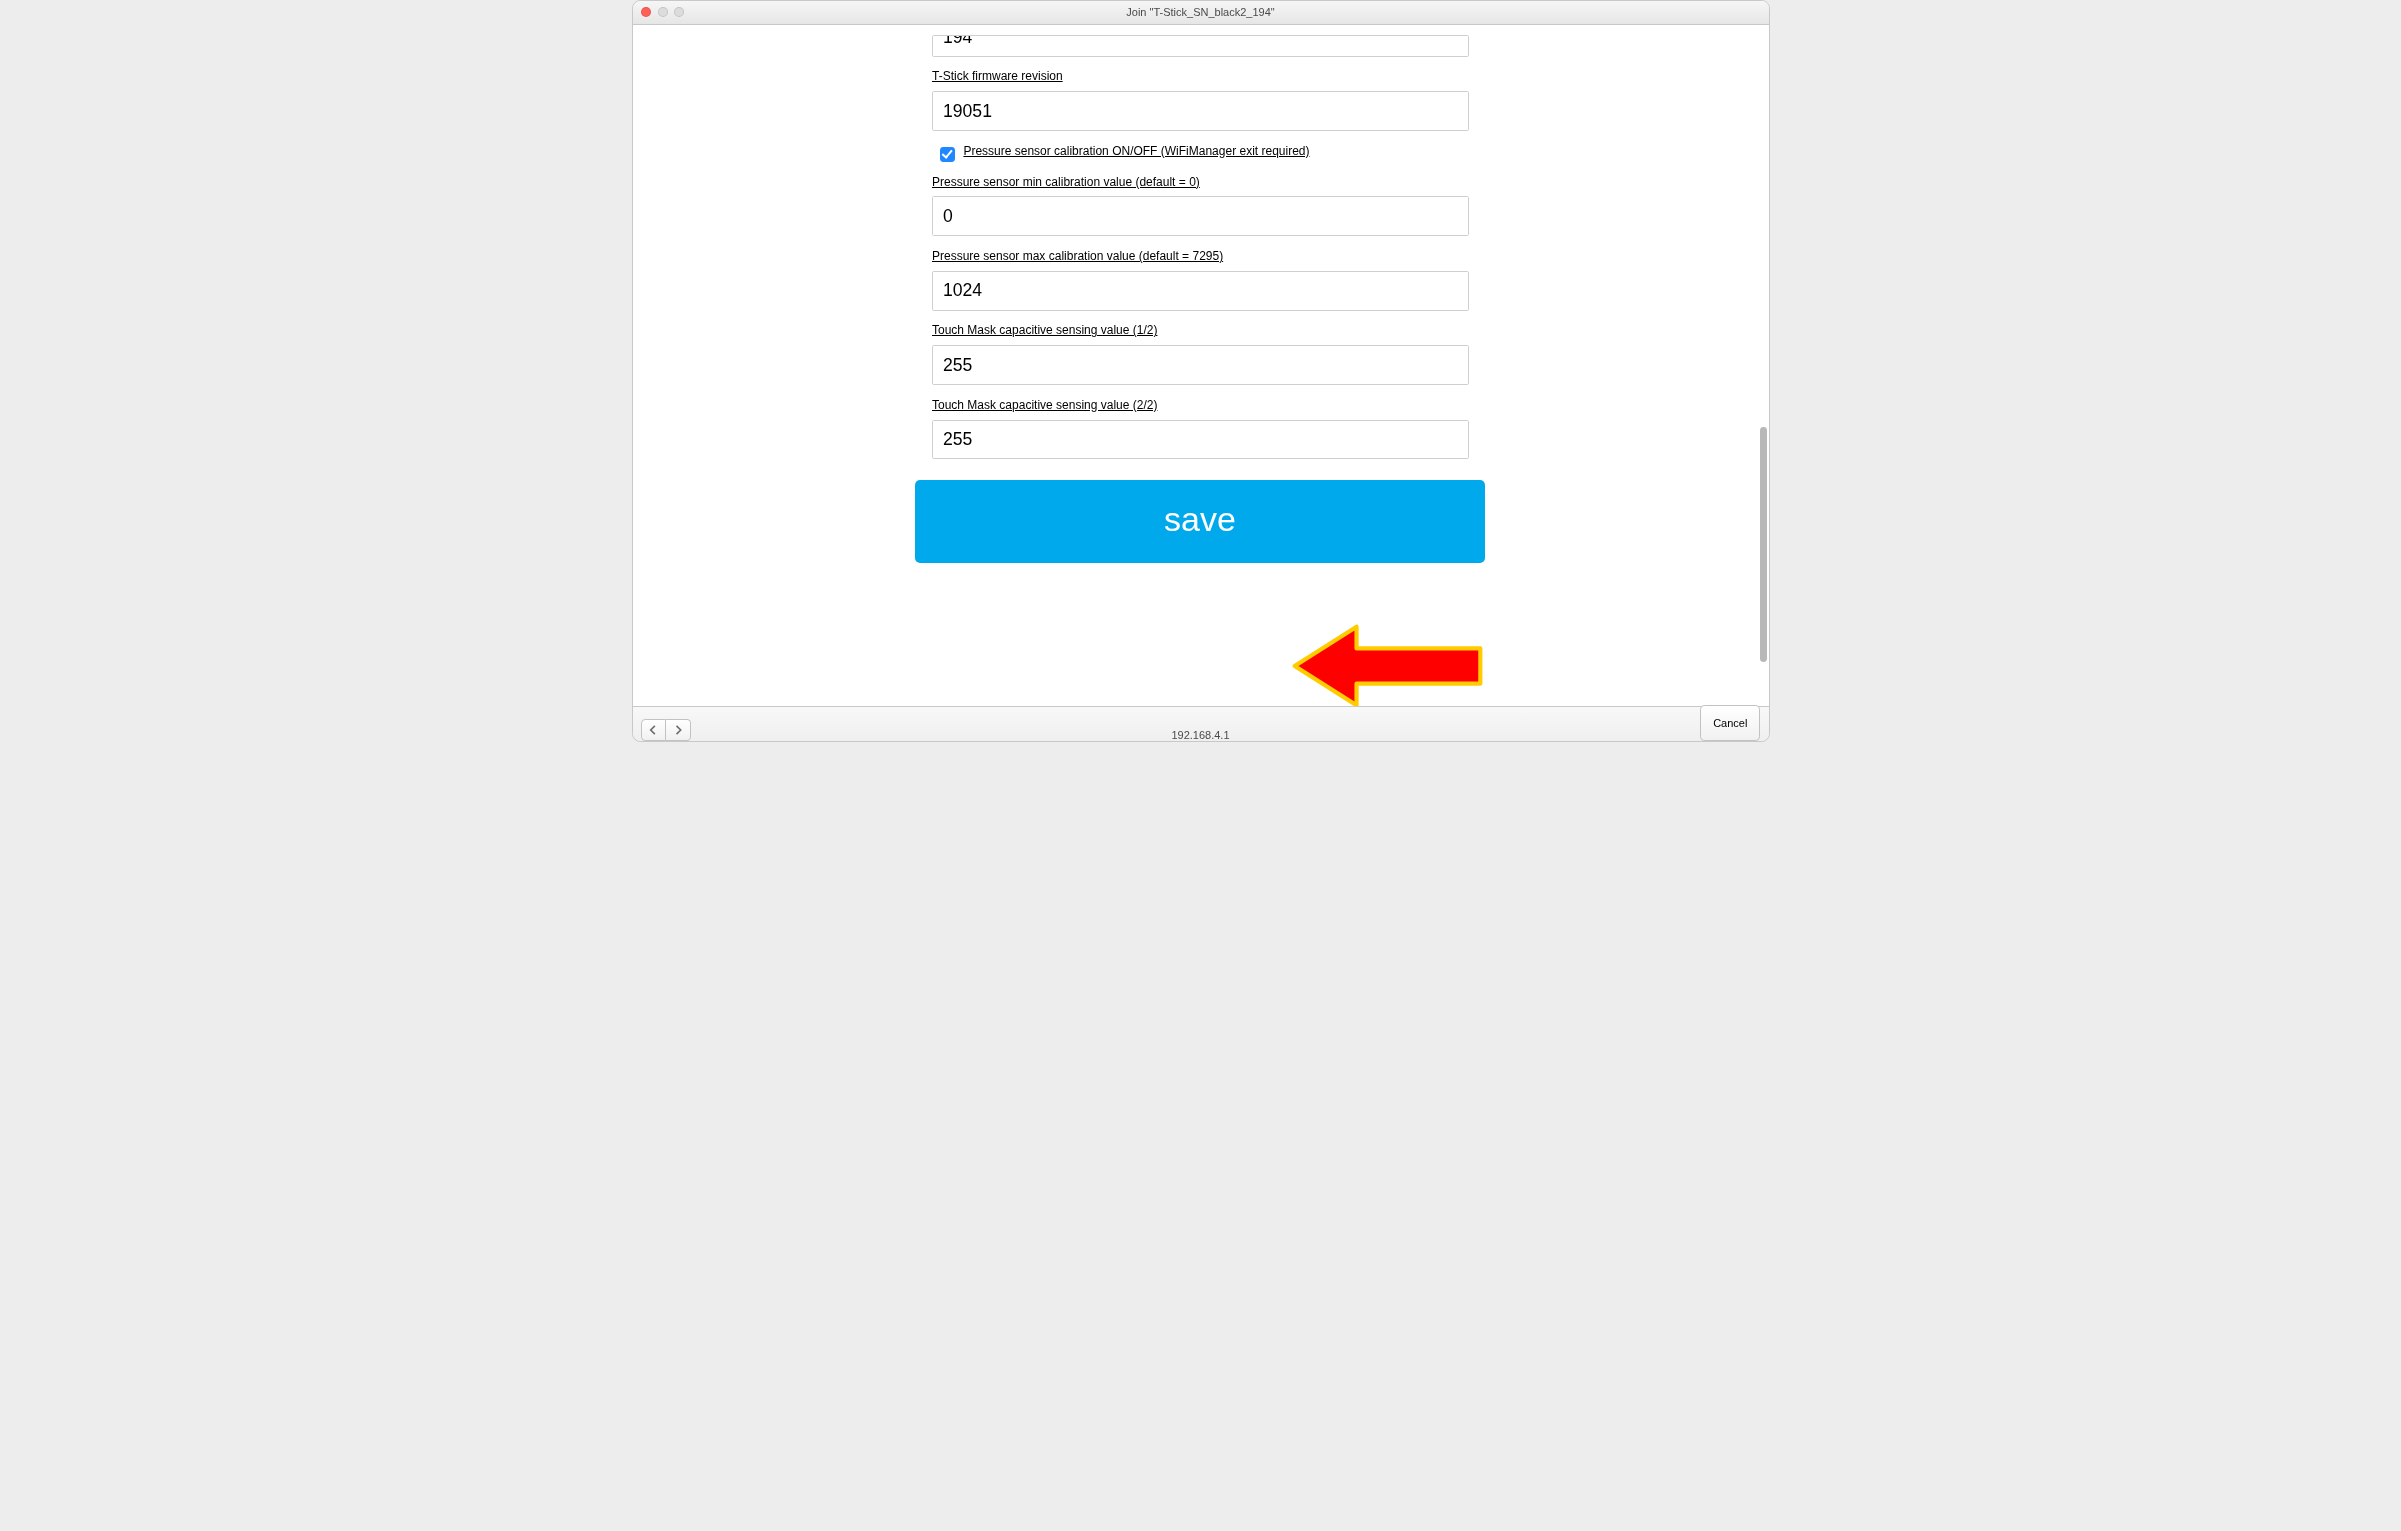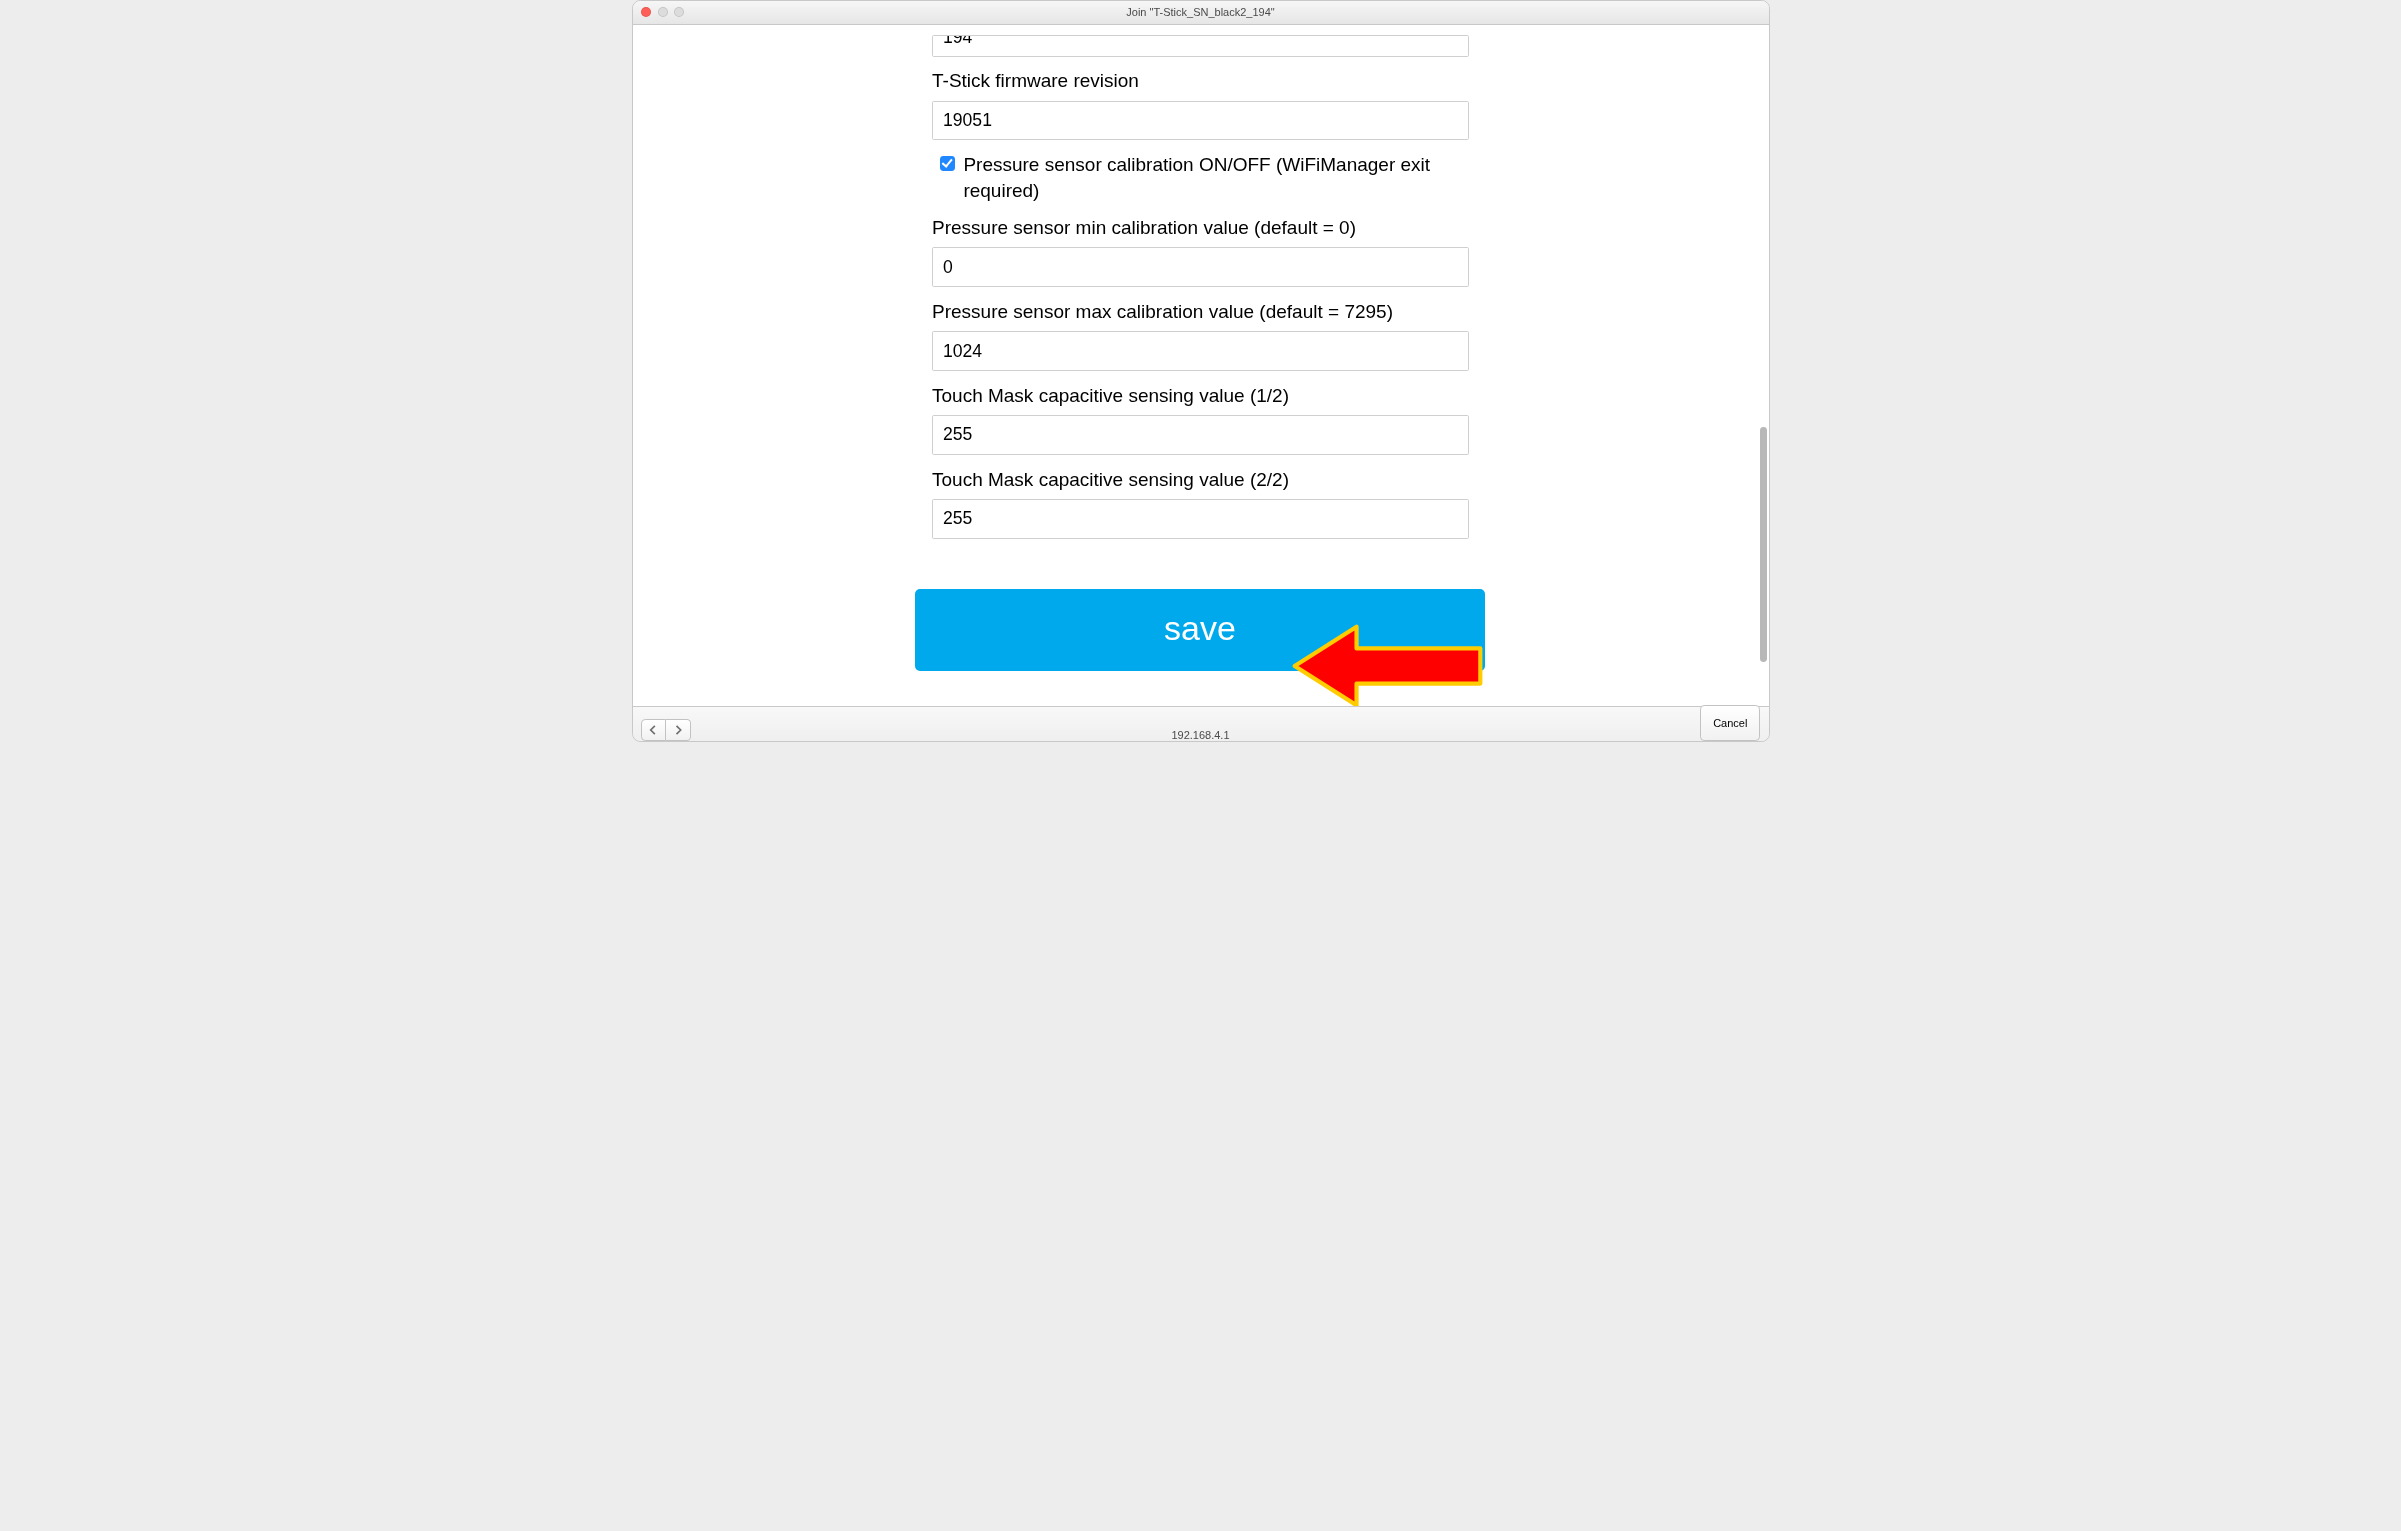--- a/index.html
+++ b/index.html
@@ -68,24 +68,25 @@
       color: #000;
     }
     .input-clipped {
       height: 22px;           
       padding-top: 0;
       padding-bottom: 16px;
       line-height: 0.4;       
       overflow: hidden;
     }
     .label {
-      font-size: 19px;
+      font-size: 12px;
       margin-top: 11.7px;
       margin-bottom: 6.7px;
       line-height: 1.35;
+      text-decoration: underline;
     }
     .checkbox-row {
       display: flex;
       align-items: flex-start;
       gap: 8.4px;
       margin-top: 11.7px;
       margin-bottom: 6.7px;
       margin-left: 8px;
     }
     .checkbox-row .label { margin: 0; }
@@ -105,21 +106,21 @@
       left: 4.2px; top: 0.8px;
       width: 4.2px; height: 8.4px;
       border: solid #fff;
       border-width: 0 2.1px 2.1px 0;
       transform: rotate(40deg);
     }
     .save-btn {
       display: block;
       width: 570px;
       margin-left: -17px;
-      margin-top: 50px;
+      margin-top: 21px;
       background: #00a9ec;
       color: #fff;
       font-size: 34px;
       border: none;
       border-radius: 5px;
       padding: 20px 0 23.5px;
       cursor: pointer;
       position: relative;
     }
     

